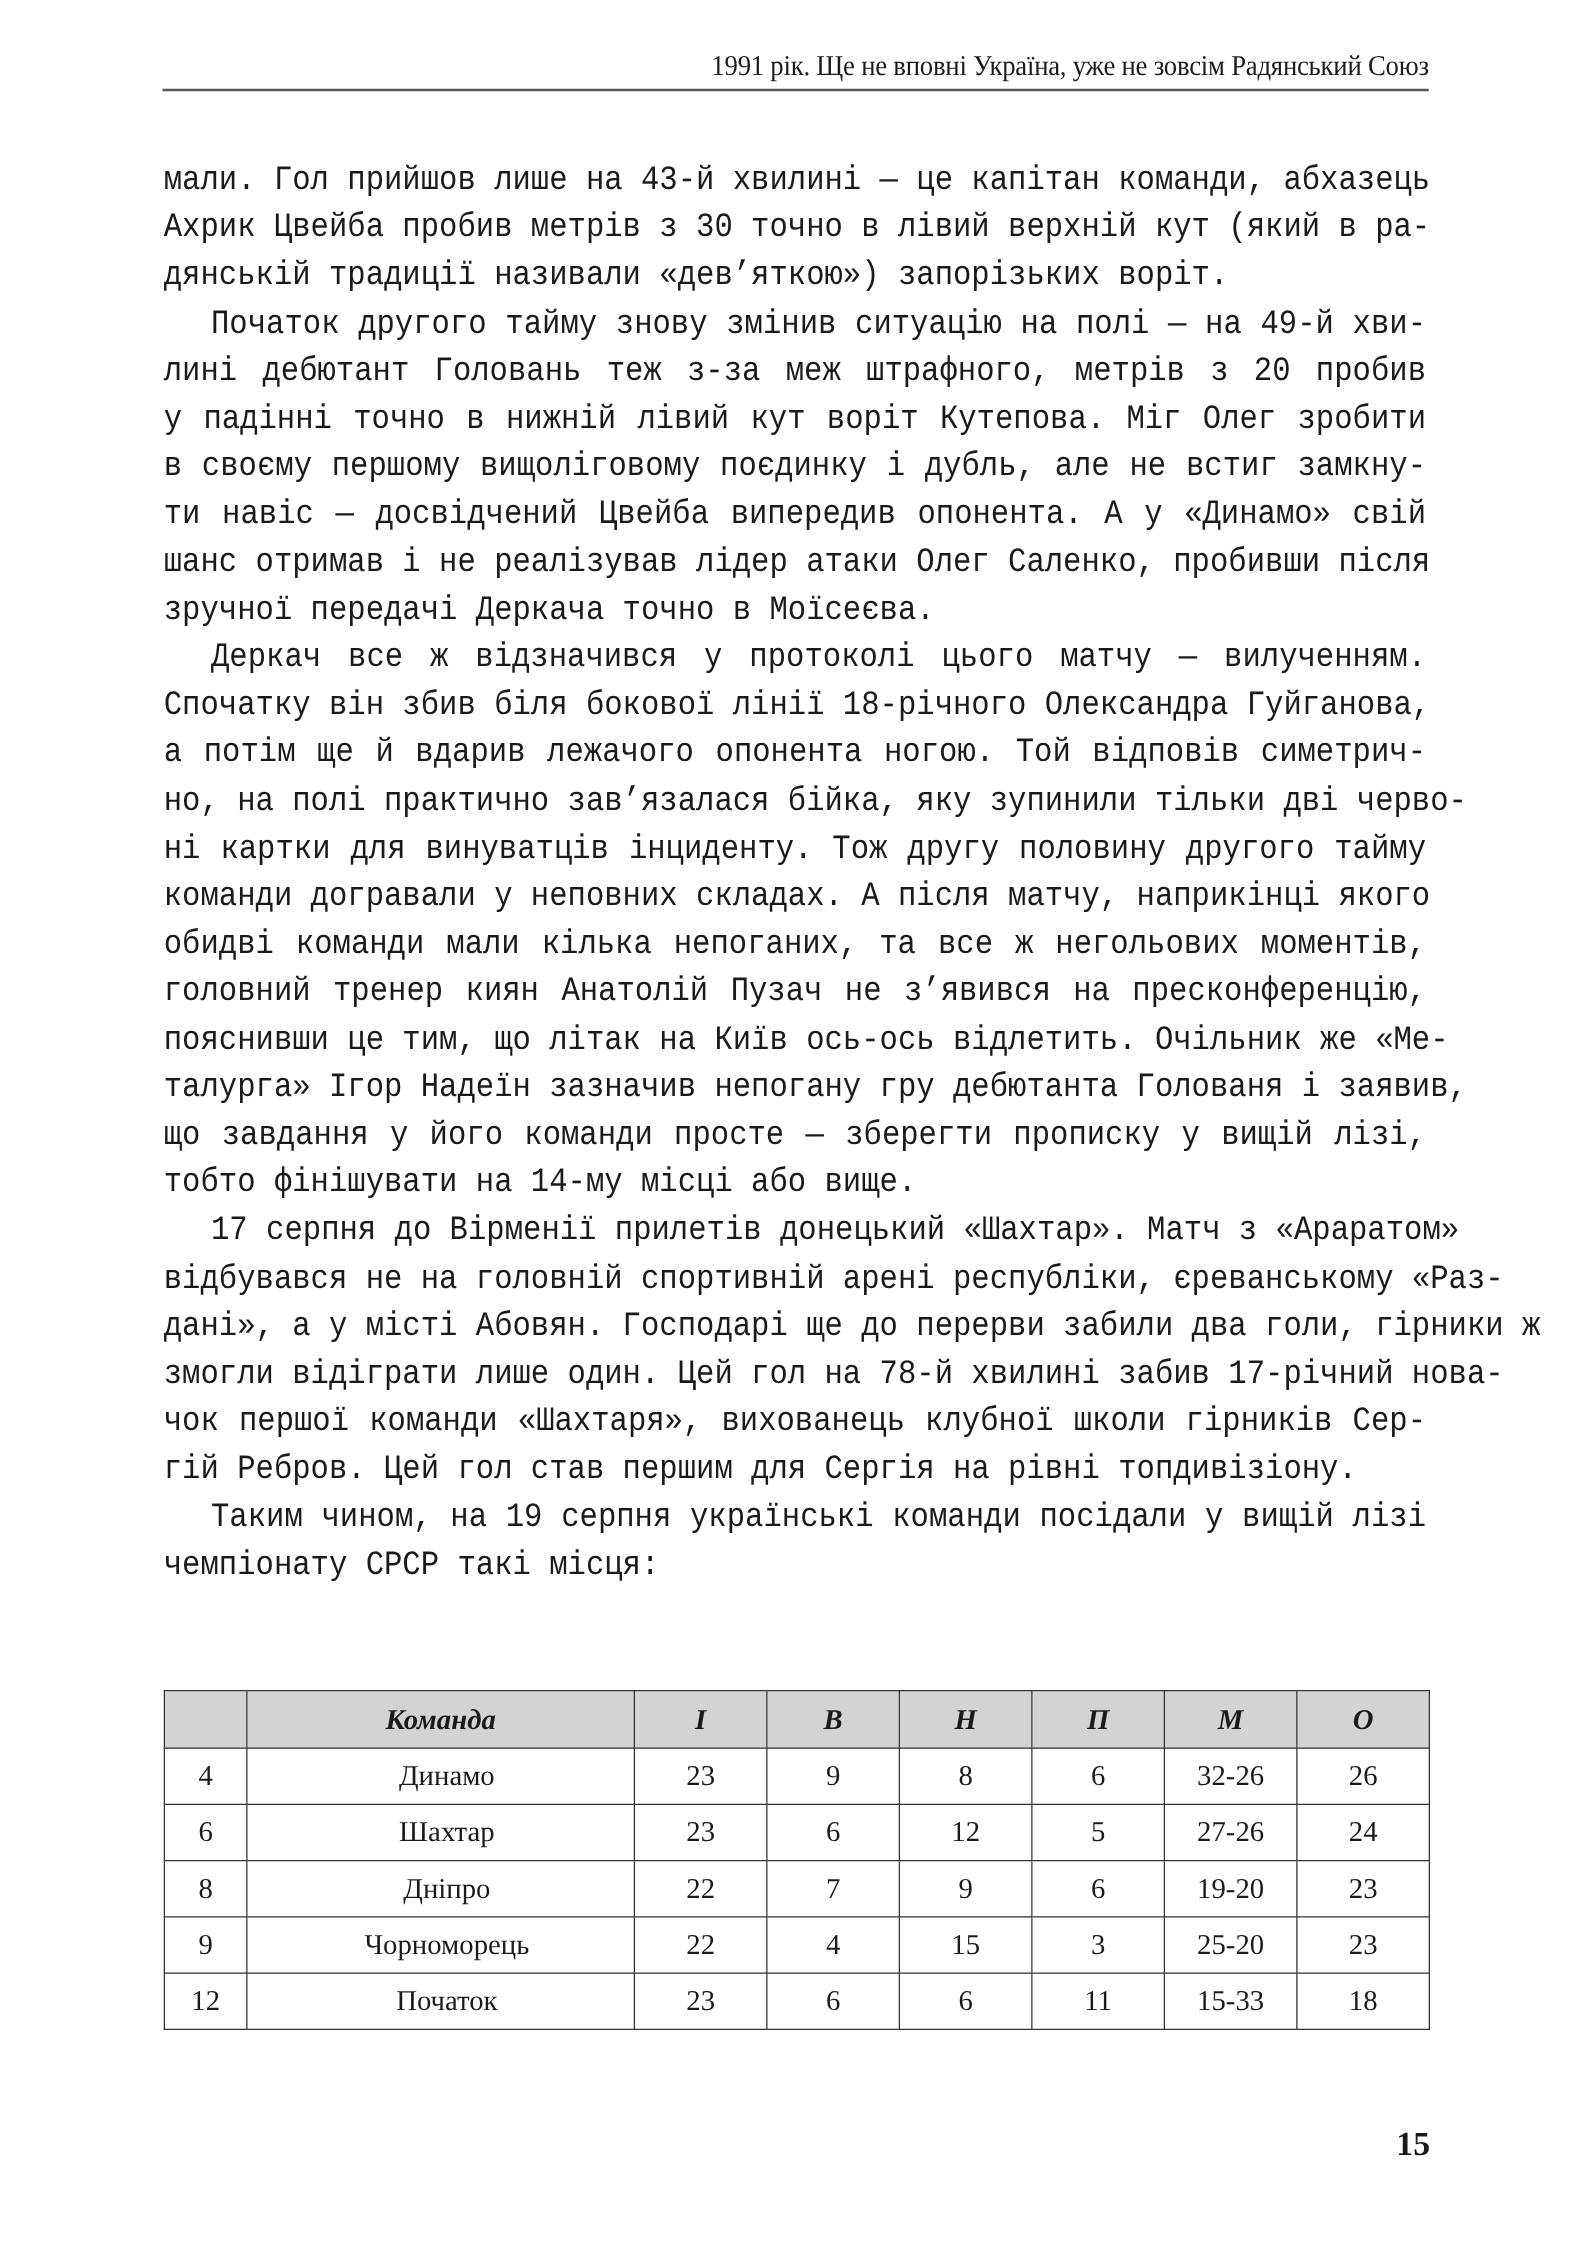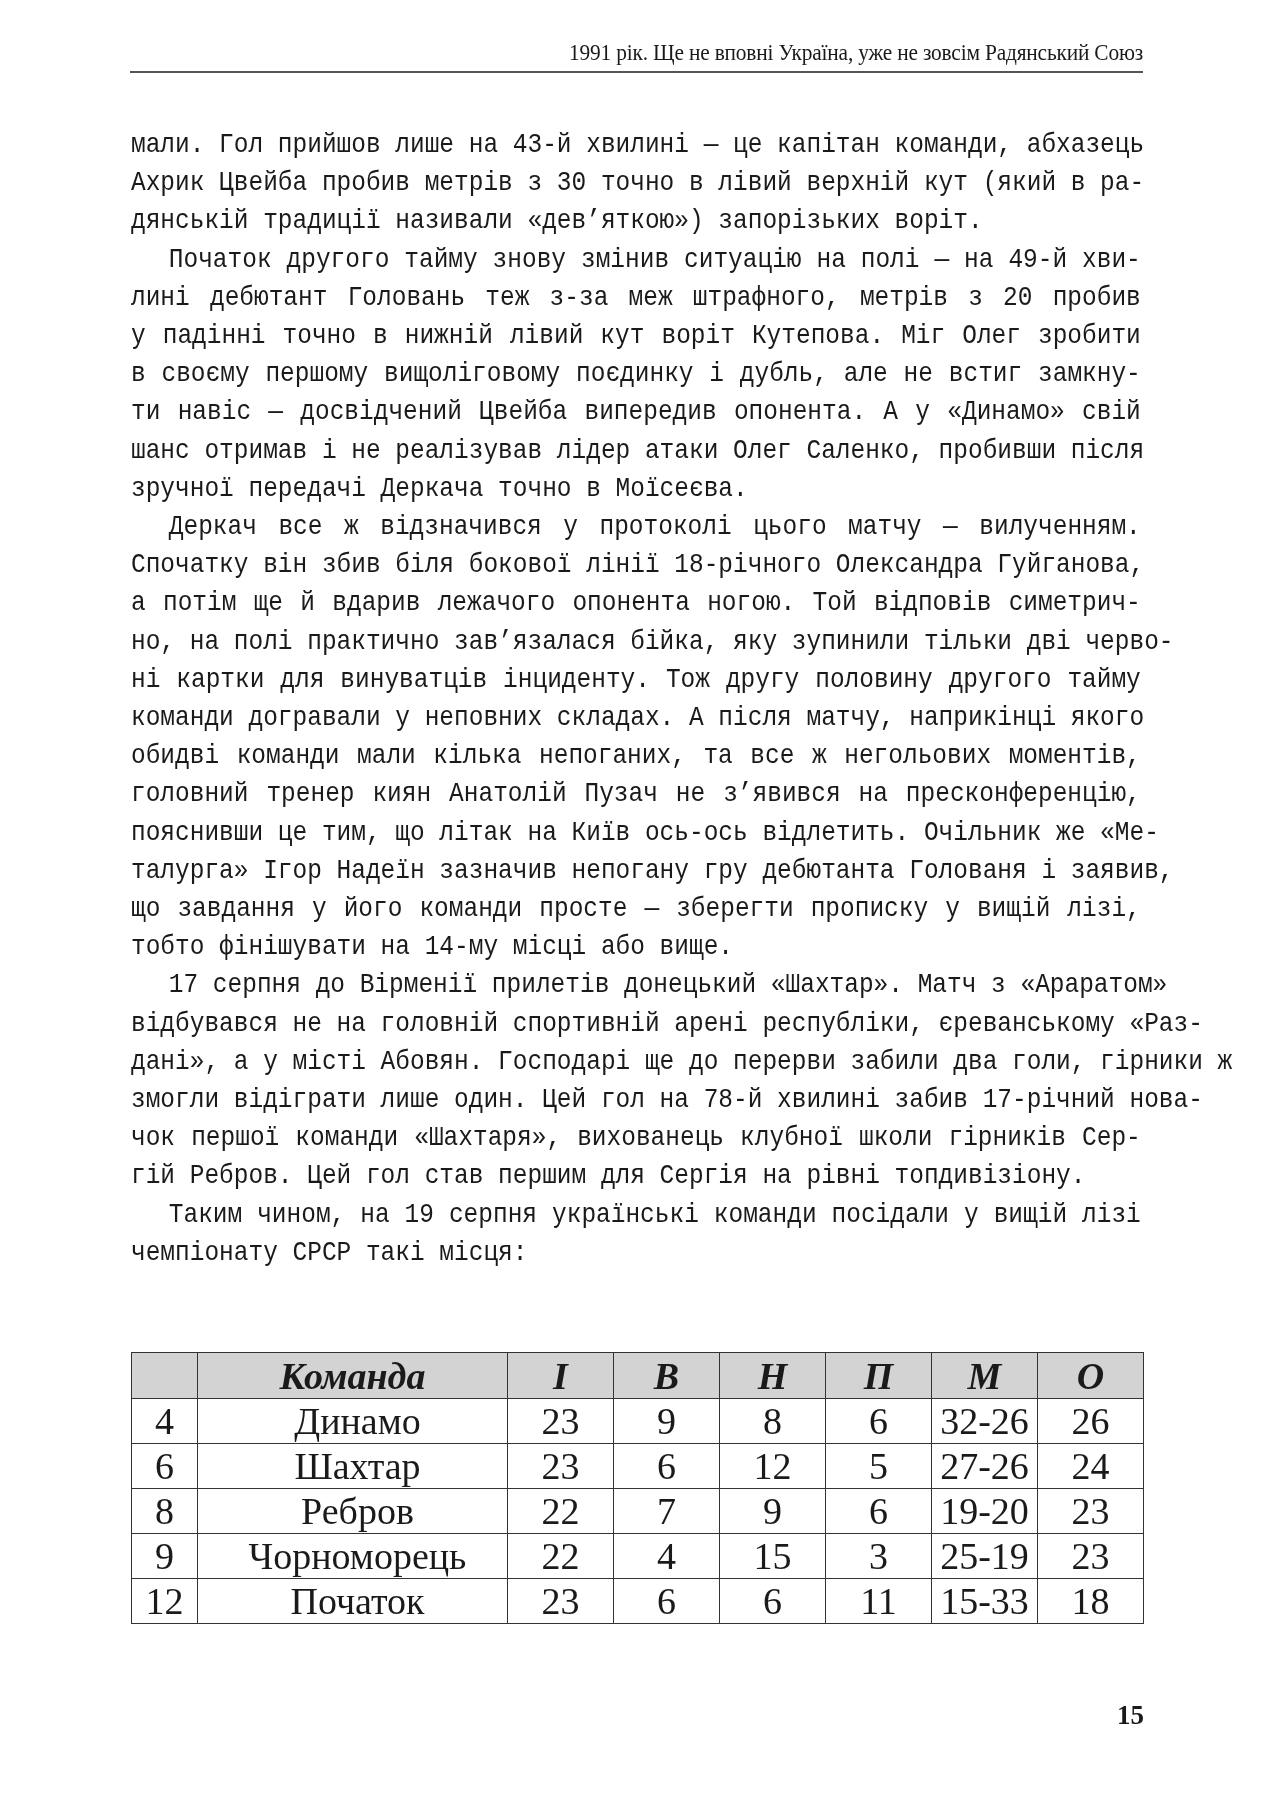--- a/index.html
+++ b/index.html
@@ -8,21 +8,21 @@
   .running-head { position: absolute; left: 130px; top: 38px; width: 1013px;
                   text-align: right; font-size: 23px; letter-spacing: -0.2px;
                   line-height: 30px; transform: scaleX(0.93); transform-origin: right center; }
   .head-rule { position: absolute; left: 130px; top: 71px; width: 1013px; height: 2px; background: #555; }
   .body-text { position: absolute; left: 131px; top: 126px; width: 1010px;
                font-size: 27.2px; line-height: 38.2px; font-family: Liberation Mono, monospace; }
   .body-text .line { display: block; text-align: justify; text-align-last: justify; white-space: nowrap; }
   .body-text .line.last { text-align-last: left; }
   .body-text .line.ind { padding-left: 42px; }
   table.standings { position: absolute; left: 131px; top: 1352px; width: 1013px;
-                    border-collapse: collapse; font-size: 38px; }
+                    border-collapse: collapse; font-size: 23px; }
   table.standings th, table.standings td { border: 1.5px solid #333; padding: 0; height: 44px; text-align: center; }
   table.standings th { background: #d3d3d3; font-style: italic; font-weight: bold; height: 45px; }
   table.standings td.team { text-align: center; padding-left: 10px; }
   table.standings col.c-pos { width: 66px; }
   table.standings col.c-team { width: 310px; }
   table.standings col.c-num { width: 106px; }
   .folio { position: absolute; left: 1100px; top: 1700px; width: 44px; text-align: right;
            font-weight: bold; font-size: 27px; }
 </style>
 </head>
@@ -113,36 +113,36 @@
         <td class="team">Шахтар</td>
         <td>23</td>
         <td>6</td>
         <td>12</td>
         <td>5</td>
         <td>27-26</td>
         <td>24</td>
       </tr>
       <tr>
         <td>8</td>
-        <td class="team">Ребров</td>
+        <td class="team">Дніпро</td>
         <td>22</td>
         <td>7</td>
         <td>9</td>
         <td>6</td>
         <td>19-20</td>
         <td>23</td>
       </tr>
       <tr>
         <td>9</td>
         <td class="team">Чорноморець</td>
         <td>22</td>
         <td>4</td>
         <td>15</td>
         <td>3</td>
-        <td>25-19</td>
+        <td>25-20</td>
         <td>23</td>
       </tr>
       <tr>
         <td>12</td>
         <td class="team">Початок</td>
         <td>23</td>
         <td>6</td>
         <td>6</td>
         <td>11</td>
         <td>15-33</td>

